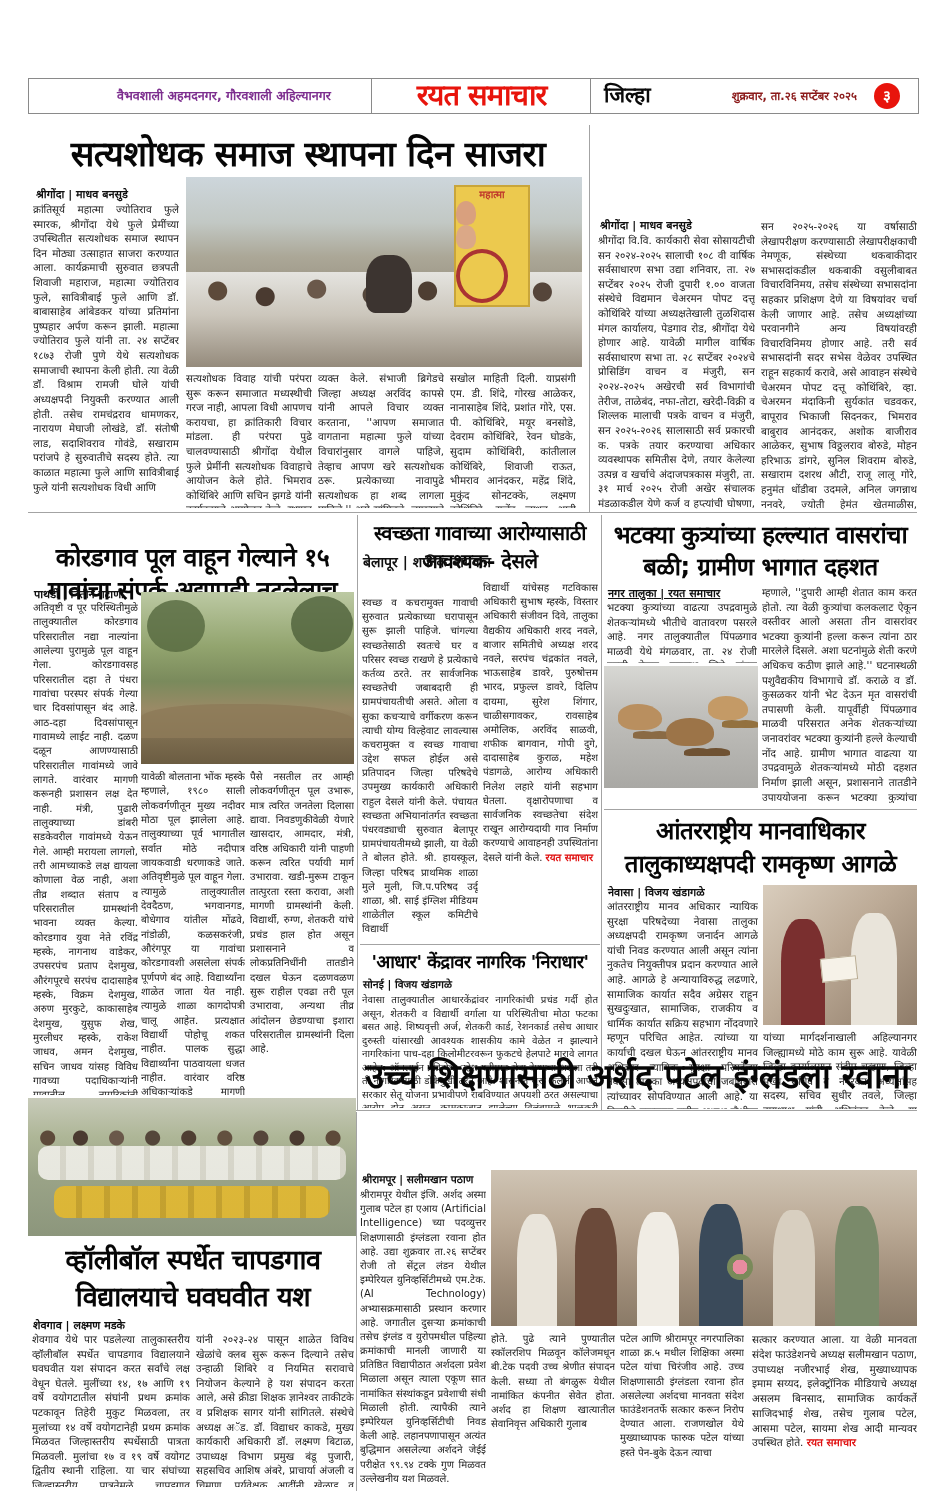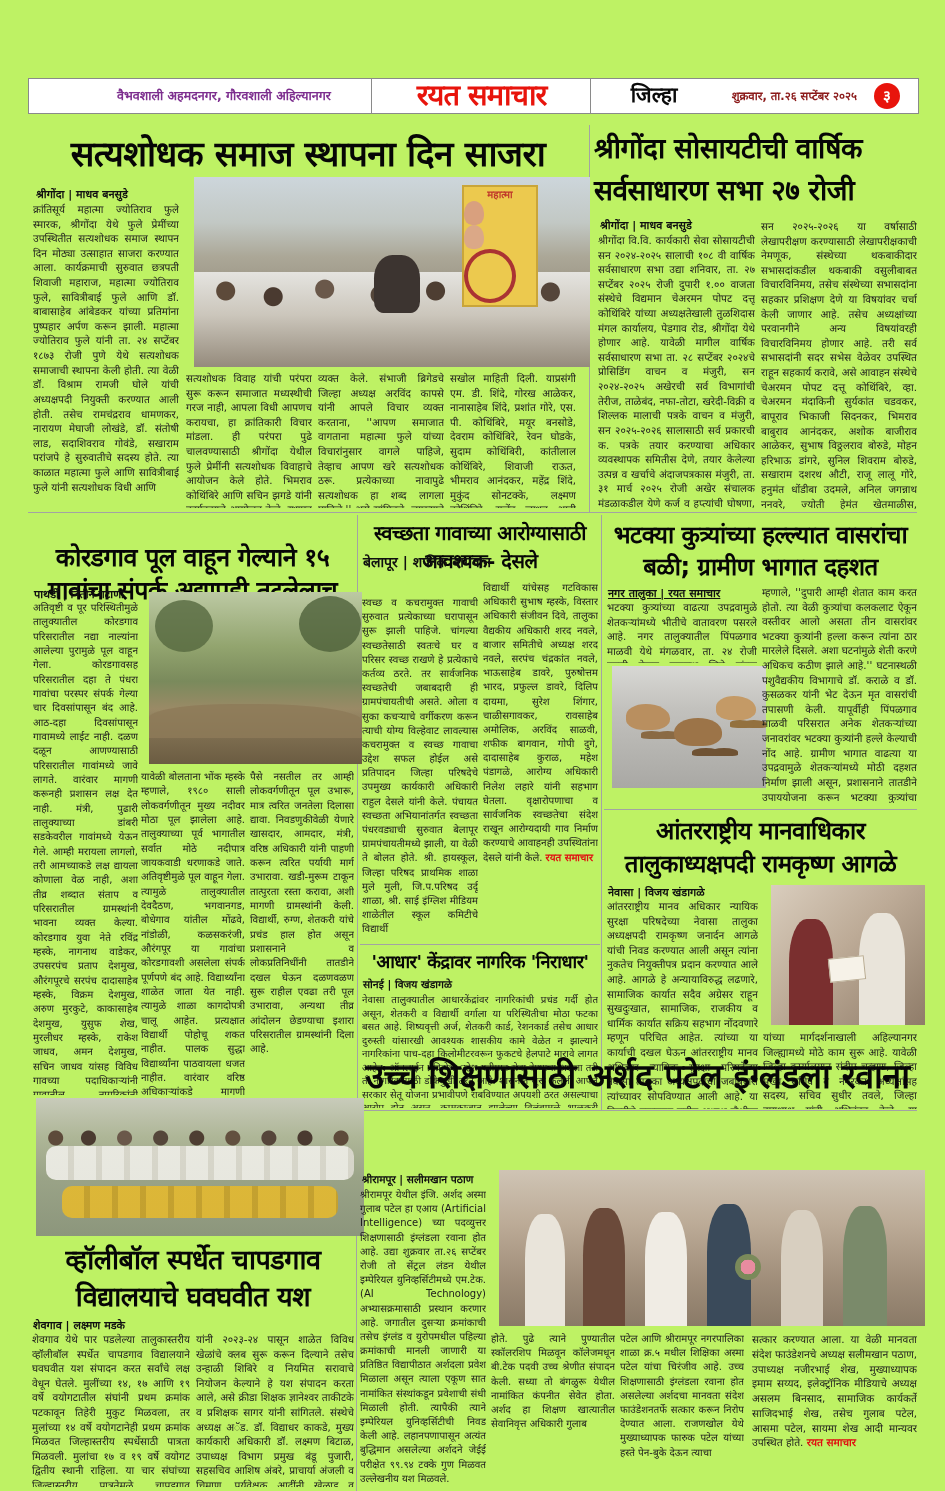--- a/index.html
+++ b/index.html
@@ -1,38 +1,38 @@
 <!DOCTYPE html>
 <html><head>
 <meta charset="utf-8">
 <style>
   html,body{margin:0;padding:0;background:#e9e9e7;}
-  .page{position:relative;width:945px;height:1491px;margin:0 auto;background:#bef264;
+  .page{position:relative;width:945px;height:1491px;margin:0 auto;background:#ffffff;
         font-family:"DejaVu Sans","Liberation Sans",sans-serif;overflow:hidden;}
   .abs{position:absolute;}
   .rule{position:absolute;background:#a3a3a3;}
   .headline{position:absolute;font-weight:800;color:#060606;text-align:center;letter-spacing:-0.5px;}
   .byline{position:absolute;font-weight:700;font-size:11px;color:#101010;white-space:nowrap;}
   .body-col{position:absolute;font-size:10.3px;line-height:1.42;text-align:justify;color:#1b1b1b;overflow:hidden;}
   .endtag{color:#e01010;font-weight:700;}
-  .photo{position:absolute;overflow:hidden;margin-left:8px;}
+  .photo{position:absolute;overflow:hidden;}
   .photo>div{position:absolute;}
   .hdr-cell{position:absolute;top:0;height:34px;}
 </style>
 </head>
 <body>
 
 <div class="page">
 
   <div class="abs" style="left:28px;top:78px;width:889px;height:34px;border:1px solid #8a8a8a;background:#fff;">
     <div class="hdr-cell" style="left:50px;width:290px;line-height:34px;font-size:12.5px;font-weight:700;color:#7d2f8f;text-align:center;">वैभवशाली अहमदनगर, गौरवशाली अहिल्यानगर</div>
     <div class="abs" style="left:342px;top:0;width:1px;height:34px;background:#8a8a8a;"></div>
     <div class="hdr-cell" style="left:345px;width:215px;line-height:33px;font-size:29px;font-weight:800;color:#e8140c;text-align:center;letter-spacing:-1px;">रयत समाचार</div>
     <div class="abs" style="left:561px;top:0;width:1px;height:34px;background:#8a8a8a;"></div>
-    <div class="hdr-cell" style="left:575px;width:100px;line-height:33px;font-size:21px;font-weight:800;color:#0a0a0a;text-align:center;">जिल्हा</div>
+    <div class="hdr-cell" style="left:575px;width:100px;line-height:33px;font-size:21px;font-weight:800;color:#0a0a0a;text-align:left;">जिल्हा</div>
     <div class="hdr-cell" style="left:688px;width:140px;line-height:34px;font-size:11.5px;font-weight:700;color:#8b1a1a;text-align:right;">शुक्रवार, ता.२६ सप्टेंबर २०२५</div>
     <div class="abs" style="left:845px;top:4px;width:26px;height:26px;border-radius:50%;background:#e8140c;color:#fff;font-size:15px;font-weight:800;text-align:center;line-height:26px;">३</div>
   </div>
 
   <div class="rule" style="left:589px;top:125px;width:1px;height:387px;"></div>
   <div class="rule" style="left:28px;top:512px;width:889px;height:1px;"></div>
   <div class="rule" style="left:357px;top:515px;width:1px;height:595px;"></div>
   <div class="rule" style="left:601px;top:515px;width:1px;height:595px;"></div>
   <div class="rule" style="left:360px;top:944px;width:240px;height:1px;"></div>
   <div class="rule" style="left:604px;top:809px;width:313px;height:1px;"></div>
@@ -59,21 +59,20 @@
       <div style="left:14px;top:56px;width:44px;height:46px;border:4px solid #a33;border-radius:50%;background:transparent;"></div>
     </div>
     <div style="left:180px;top:78px;width:46px;height:58px;border-radius:40% 40% 20% 20%;background:#3c3430;"></div>
   </div>
   <div class="body-col" style="left:186px;top:371px;width:126px;height:137px;">सत्यशोधक विवाह यांची परंपरा सुरू करून समाजात मध्यस्थीची गरज नाही, आपला विधी आपणच करायचा, हा क्रांतिकारी विचार मांडला. ही परंपरा पुढे चालवण्यासाठी श्रीगोंदा येथील फुले प्रेमींनी सत्यशोधक विवाहाचे आयोजन केले होते. भिमराव कोथिंबिरे आणि सचिन झगडे यांनी कार्यक्रमाचे आयोजन केले. स्थापन दिनानिमित्त विविध मान्यवरांनी मनोगत</div>
   <div class="body-col" style="left:318px;top:371px;width:126px;height:137px;">व्यक्त केले. संभाजी ब्रिगेडचे जिल्हा अध्यक्ष अरविंद कापसे यांनी आपले विचार व्यक्त करताना, ''आपण समाजात वागताना महात्मा फुले यांच्या विचारांनुसार वागले पाहिजे, तेव्हाच आपण खरे सत्यशोधक ठरू. प्रत्येकाच्या नावापुढे सत्यशोधक हा शब्द लागला पाहिजे,'' असे सांगितले. व्याख्याते सचिन झगडे यांनी जेधे, जवळकर आदींबाबत</div>
   <div class="body-col" style="left:450px;top:371px;width:126px;height:137px;">
     <span>सखोल माहिती दिली. याप्रसंगी एम. डी. शिंदे, गोरख आळेकर, नानासाहेब शिंदे, प्रशांत गोरे, एस. पी. कोथिंबिरे, मयूर बनसोडे, देवराम कोथिंबिरे, रेवन घोडके, सुदाम कोथिंबिरी, कांतीलाल कोथिंबिरे, शिवाजी राऊत, भीमराव आनंदकर, महेंद्र शिंदे, मुकुंद सोनटक्के, लक्ष्मण कोथिंबिरे, राजेंद्र जाधव आदी मान्यवर उपस्थित होते. </span>
   </div>
 
-  <div class="headline" style="left:594px;top:128px;width:323px;font-size:28px;line-height:42px;text-align:left;">श्रीगोंदा सोसायटीची वार्षिक सर्वसाधारण सभा २७ रोजी</div>
   <div class="byline" style="left:600px;top:217px;">श्रीगोंदा | माधव बनसुडे</div>
   <div class="body-col" style="left:598px;top:233px;width:157px;height:277px;">श्रीगोंदा वि.वि. कार्यकारी सेवा सोसायटीची सन २०२४-२०२५ सालाची १०८ वी वार्षिक सर्वसाधारण सभा उद्या शनिवार, ता. २७ सप्टेंबर २०२५ रोजी दुपारी १.०० वाजता संस्थेचे विद्यमान चेअरमन पोपट दत्तू कोथिंबिरे यांच्या अध्यक्षतेखाली तुळशिदास मंगल कार्यालय, पेडगाव रोड, श्रीगोंदा येथे होणार आहे. यावेळी मागील वार्षिक सर्वसाधारण सभा ता. २८ सप्टेंबर २०२४चे प्रोसिडिंग वाचन व मंजुरी, सन २०२४-२०२५ अखेरची सर्व विभागांची तेरीज, ताळेबंद, नफा-तोटा, खरेदी-विक्री व शिल्लक मालाची पत्रके वाचन व मंजुरी, सन २०२५-२०२६ सालासाठी सर्व प्रकारची क. पत्रके तयार करण्याचा अधिकार व्यवस्थापक समितीस देणे, तयार केलेल्या उत्पन्न व खर्चाचे अंदाजपत्रकास मंजुरी, ता. ३१ मार्च २०२५ रोजी अखेर संचालक मंडळाकडील येणे कर्ज व हप्त्यांची घोषणा, ता. ३१ मार्च २०२५ अखेरचे लेखापरीक्षण अहवाल वाचन, ता. ३१ मार्च २०२४ दोष दुरुस्ती अहवाल वाचन,</div>
   <div class="body-col" style="left:761px;top:219px;width:156px;height:291px;">
     <span>सन २०२५-२०२६ या वर्षासाठी लेखापरीक्षण करण्यासाठी लेखापरीक्षकाची नेमणूक, संस्थेच्या थकबाकीदार सभासदांकडील थकबाकी वसुलीबाबत विचारविनिमय, तसेच संस्थेच्या सभासदांना सहकार प्रशिक्षण देणे या विषयांवर चर्चा केली जाणार आहे. तसेच अध्यक्षांच्या परवानगीने अन्य विषयांवरही विचारविनिमय होणार आहे. तरी सर्व सभासदांनी सदर सभेस वेळेवर उपस्थित राहून सहकार्य करावे, असे आवाहन संस्थेचे चेअरमन पोपट दत्तू कोथिंबिरे, व्हा. चेअरमन मंदाकिनी सुर्यकांत चडवकर, बापूराव भिकाजी सिदनकर, भिमराव बाबुराव आनंदकर, अशोक बाजीराव आळेकर, सुभाष विठ्ठलराव बोरुडे, मोहन हरिभाऊ डांगरे, सुनिल शिवराम बोरुडे, सखाराम दशरथ औटी, राजू लालू गोरे, हनुमंत धोंडीबा उदमले, अनिल जगन्नाथ ननवरे, ज्योती हेमंत खेतमाळीस, भाऊसाहेब केरू मखरे (स्वीकृत), जगन्नाथ गेणा औटी (स्वीकृत), मारुती सुर्यभान बोडखे (स्वीकृत) आणि कालिदास हीसराव खेतमाळीस (स्वीकृत) यांनी केले आहे. </span>
   </div>
 
   <div class="headline" style="left:30px;top:541px;width:325px;font-size:25px;line-height:33px;">कोरडगाव पूल वाहून गेल्याने १५ गावांचा संपर्क अद्यापही तुटलेलाच</div>
   <div class="byline" style="left:34px;top:586px;">पाथर्डी | नितीन गटाणी</div>
   <div class="body-col" style="left:33px;top:601px;width:105px;height:494px;font-size:10.1px;">अतिवृष्टी व पूर परिस्थितीमुळे तालुक्यातील कोरडगाव परिसरातील नद्या नाल्यांना आलेल्या पुरामुळे पूल वाहून गेला. कोरडगावसह परिसरातील दहा ते पंधरा गावांचा परस्पर संपर्क गेल्या चार दिवसांपासून बंद आहे. आठ-दहा दिवसांपासून गावामध्ये लाईट नाही. दळण दळून आणण्यासाठी परिसरातील गावांमध्ये जावे लागते. वारंवार मागणी करूनही प्रशासन लक्ष देत नाही. मंत्री, पुढारी तालुक्याच्या डांबरी सडकेवरील गावांमध्ये येऊन गेले. आम्ही मरायला लागलो, तरी आमच्याकडे लक्ष द्यायला कोणाला वेळ नाही, अशा तीव्र शब्दात संताप व परिसरातील ग्रामस्थांनी भावना व्यक्त केल्या. कोरडगाव युवा नेते रविंद्र म्हस्के, नागनाथ वाडेकर, उपसरपंच प्रताप देशमुख, औरंगपूरचे सरपंच दादासाहेब म्हस्के, विक्रम देशमुख, अरुण मुरकुटे, काकासाहेब देशमुख, युसुफ शेख, मुरलीधर म्हस्के, राकेश जाधव, अमन देशमुख, सचिन जाधव यांसह विविध गावच्या पदाधिकाऱ्यांनी गावातील नागरिकांनी तुटलेल्या पुलावर एकत्रित जमले शासनाकडे भावना व्यक्त केल्या.</div>
   <div class="photo" style="left:141px;top:592px;width:213px;height:172px;background:linear-gradient(180deg,#bcc9a3 0%,#92a46e 32%,#7a8a5c 52%,#9a8a66 68%,#7b6b4e 86%,#6b5c42 100%);">

